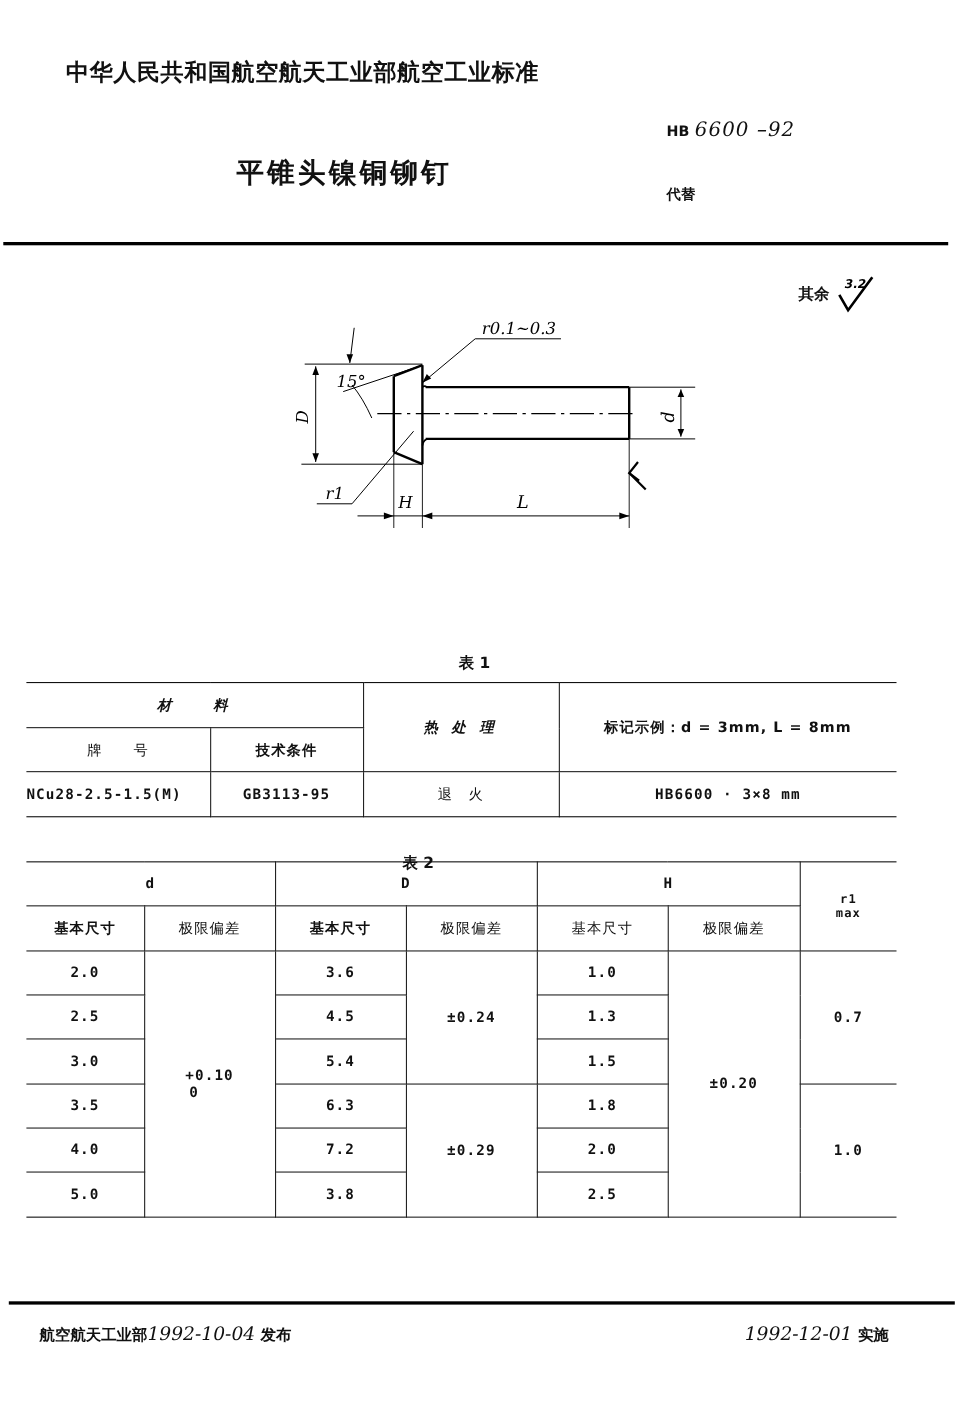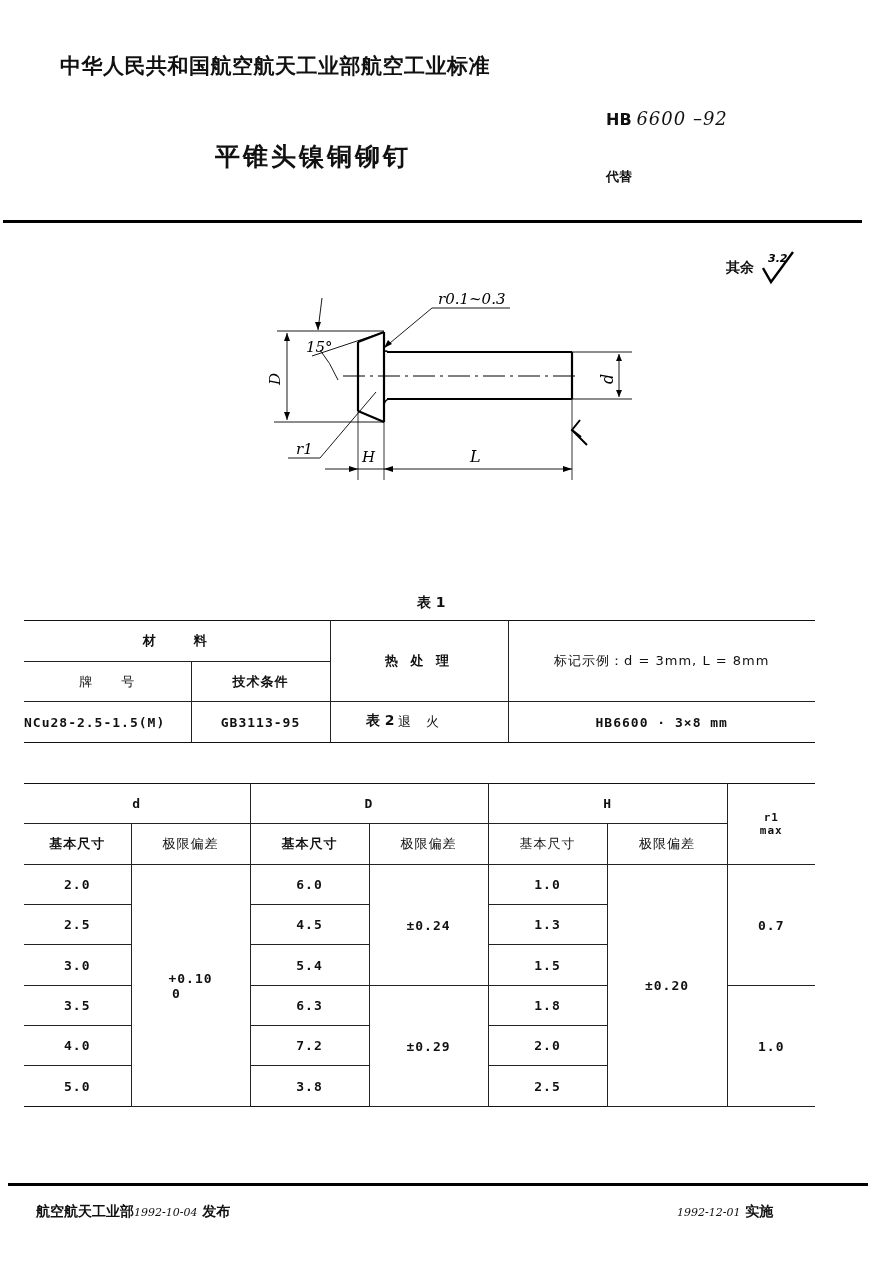--- a/index.html
+++ b/index.html
@@ -1,41 +1,41 @@
 <!DOCTYPE html>
 <html><head>
 <meta charset="utf-8">
 <style>
   html, body { margin: 0; padding: 0; background: #ffffff; }
   body { width: 874px; height: 1275px; position: relative; overflow: hidden;
          font-family: "DejaVu Sans", sans-serif; color: #111; }
   .abs { position: absolute; }
   .std-org { left: 60px; top: 52px; font-size: 21px; font-weight: bold; letter-spacing: 0.5px; white-space: nowrap; }
   .std-no { left: 606px; top: 108px; font-size: 15px; white-space: nowrap; }
-  .std-no .hb { font-size: 16px; font-weight: bold; }
+  .std-no .hb { font-size: 13px; font-weight: bold; }
   .std-no .num { font-family: "DejaVu Serif", serif; font-style: italic; font-size: 18px; letter-spacing: 1px; }
   .title { left: 215px; top: 140px; font-size: 25px; font-weight: bold; letter-spacing: 3px; white-space: nowrap; }
   .replaces { left: 606px; top: 168px; font-size: 13px; font-weight: bold; }
   .rule { background: #000; }
   .rough { left: 726px; top: 250px; font-size: 14px; font-weight: bold; white-space: nowrap; }
   .drawing { left: 260px; top: 240px; }
   .tcap { font-size: 14px; font-weight: bold; white-space: nowrap; }
   table.t { position: absolute; border-collapse: collapse; table-layout: fixed; font-size: 13px; }
   table.t td { border: 1px solid #222; text-align: center; vertical-align: middle; padding: 0; overflow: hidden; white-space: nowrap; }
   table.t tr:first-child td { border-top: 1.5px solid #111; }
   table.t tr:last-child td { border-bottom: 1.5px solid #111; }
   table.t td:first-child { border-left: none; }
   table.t td:last-child { border-right: none; }
   .mono { font-family: "DejaVu Sans Mono", monospace; font-weight: bold; font-size: 13px; letter-spacing: 1px; }
-  .cjk-b { font-weight: bold; letter-spacing: 4px; }
+  .cjk-b { font-weight: bold; letter-spacing: 4px; font-style: italic; }
   .cjk { letter-spacing: 1px; }
   .hw { font-family: "DejaVu Serif", serif; font-style: italic; }
   .foot-l { left: 36px; top: 1203px; font-size: 14px; font-weight: bold; white-space: nowrap; }
   .foot-r { left: 677px; top: 1203px; font-size: 14px; font-weight: bold; white-space: nowrap; }
-  .foot-l .hw, .foot-r .hw { font-weight: normal; font-size: 11px; }
+  .foot-l .hw, .foot-r .hw { font-weight: normal; font-size: 17px; }
 </style>
 </head>
 <body>
 
 <div class="abs std-org">中华人民共和国航空航天工业部航空工业标准</div>
 <div class="abs std-no">
   <span class="hb">HB</span>
   <span class="num">6600 –92</span>
 </div>
 <div class="abs title">平锥头镍铜铆钉</div>
@@ -119,36 +119,36 @@
   <colgroup>
       <col style="width:167px">
       <col style="width:139px">
       <col style="width:178px">
       <col style="width:307px">
     </colgroup>
   <tbody>
       <tr style="height:41px;">
     <td colspan="2" class="cjk-b">材　　料</td>
     <td rowspan="2" class="cjk-b">热 处 理</td>
-    <td rowspan="2" class="cjk" style="font-weight:normal;">标记示例：d = 3mm, L = 8mm</td>
+    <td rowspan="2" class="cjk" style="font-weight:bold;">标记示例：d = 3mm, L = 8mm</td>
   </tr>
   <tr style="height:40px;">
     <td class="cjk">牌　　号</td>
     <td class="cjk" style="font-weight:bold;">技术条件</td>
   </tr>
   <tr style="height:41px;">
     <td class="mono" style="text-align:left;">NCu28-2.5-1.5(M)</td>
     <td class="mono">GB3113-95</td>
     <td class="cjk">退　火</td>
     <td class="mono">HB6600 · 3×8 mm</td>
   </tr>
 </tbody>
   </table>
 
-<div class="abs tcap" style="left:366px; top:712px;">表 2</div>
+<div class="abs tcap" style="left:366px; top:776px;">表 2</div>
 <table class="t" style="left:24px; top:783px; width:791px;">
   <colgroup>
     <col style="width:107px">
       <col style="width:119px">
       <col style="width:119px">
       <col style="width:119px">
     <col style="width:119px">
       <col style="width:120px">
       <col style="width:88px">
   </colgroup>
@@ -169,21 +169,21 @@
     <td class="cjk">极限偏差</td>
     <td class="cjk">基本尺寸</td>
     <td class="cjk">极限偏差</td>
   </tr>
   <tr style="height:40px;">
     <td class="mono">2.0</td>
     <td rowspan="6" class="mono">
       <div>+0.10</div>
       <div style="margin-right:28px;">0</div>
     </td>
-    <td class="mono">6.0</td>
+    <td class="mono">3.6</td>
     <td rowspan="3" class="mono">±0.24</td>
     <td class="mono">1.0</td>
     <td rowspan="6" class="mono">±0.20</td>
     <td rowspan="3" class="mono">0.7</td>
   </tr>
   <tr style="height:40px;">
     <td class="mono">2.5</td>
     <td class="mono">4.5</td>
     <td class="mono">1.3</td>
   </tr>

